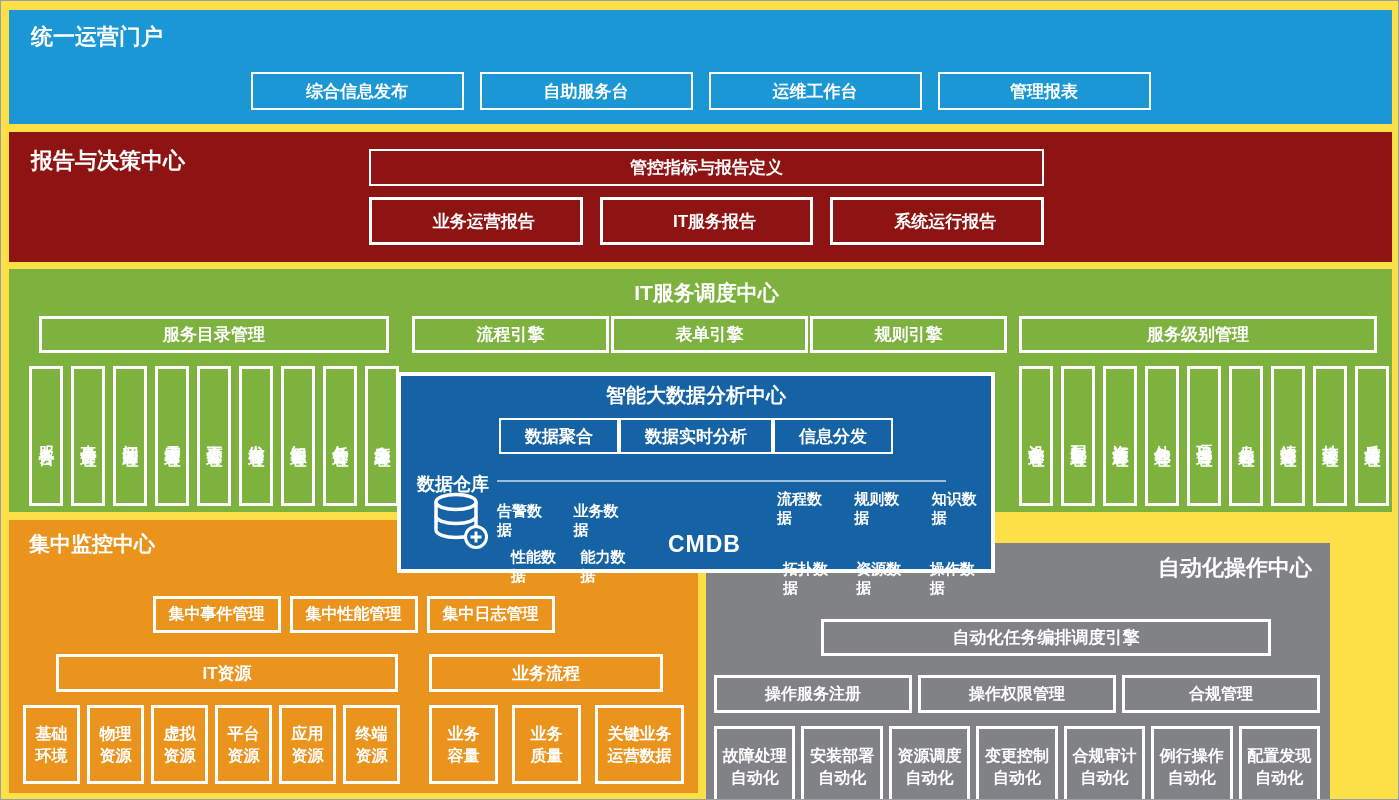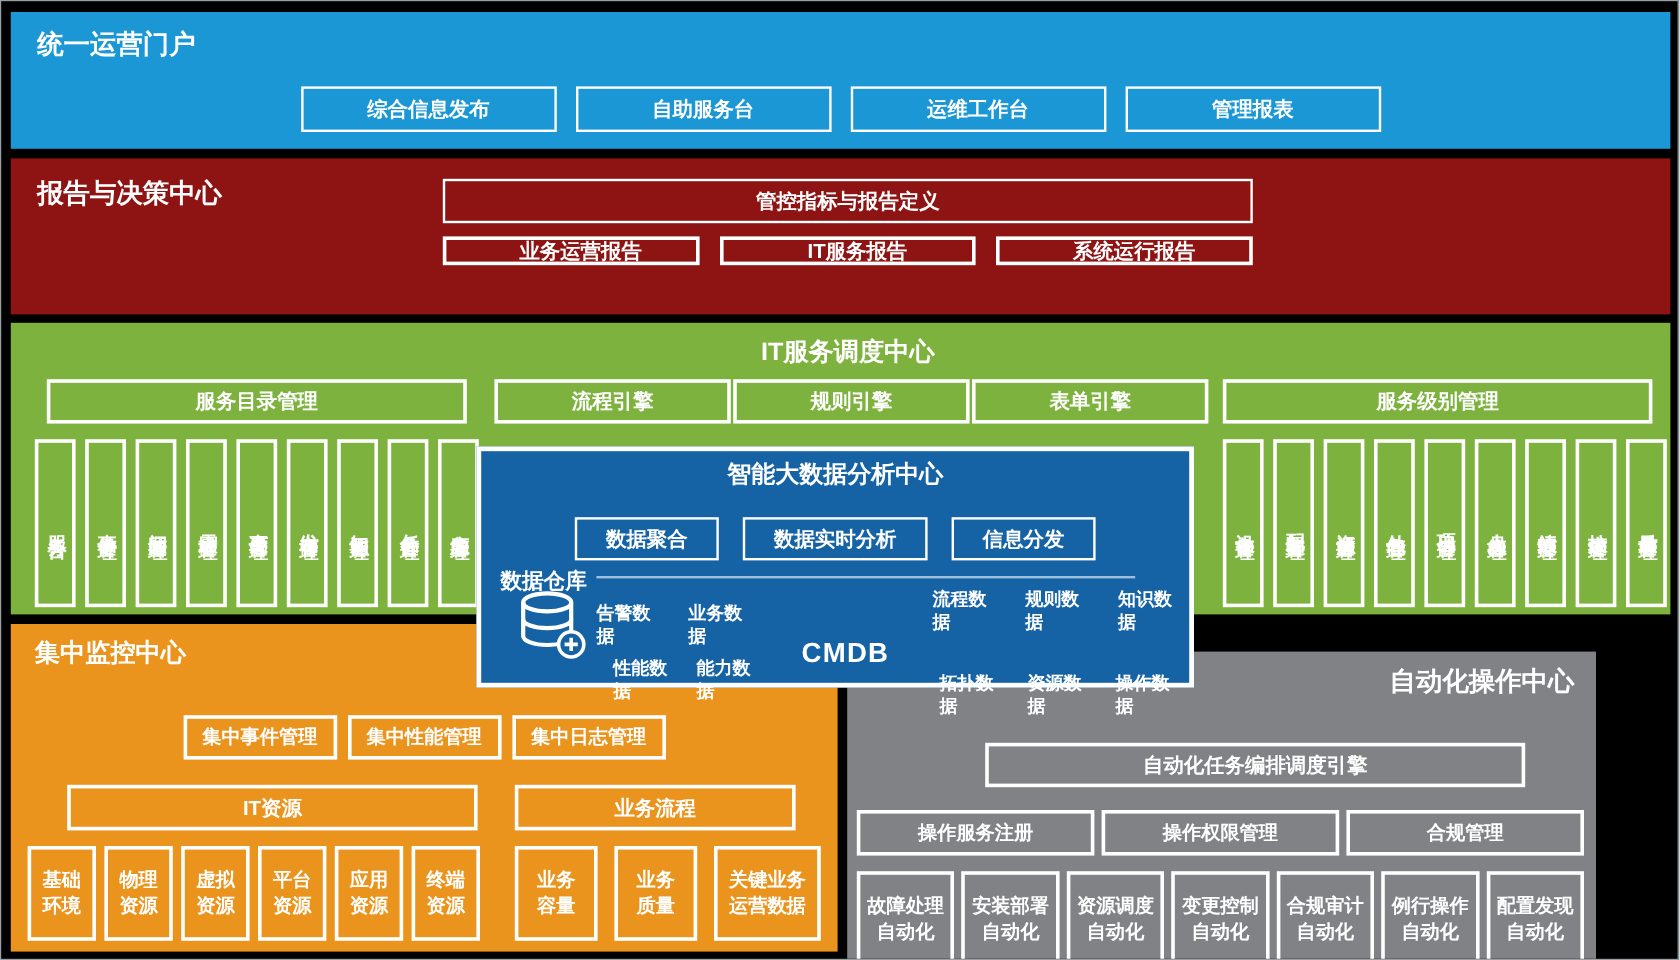--- a/index.html
+++ b/index.html
@@ -1,18 +1,18 @@
 <!DOCTYPE html>
 <html><head>
 <meta charset="utf-8">
 <style>
   * { margin:0; padding:0; box-sizing:border-box; }
   body { background:#ffffff; }
   .frame {
-    position:relative; width:1399px; height:800px; background:#000000;
+    position:relative; width:1399px; height:800px; background:#fde047;
     border:1px solid #98a0a6; overflow:hidden;
     font-family:"Liberation Sans","DejaVu Sans",sans-serif;
     font-weight:bold; color:#ffffff;
   }
   .sec { position:absolute; }
   .box { display:flex; align-items:center; justify-content:center;
          border:2px solid #ffffff; text-align:center; }
   .b3 { border-width:3px; }
 
   
@@ -21,42 +21,42 @@
   .portal-row { position:absolute; left:0; right:0; top:62px; display:flex;
                 justify-content:center; gap:16px; }
   .portal-btn { width:213px; height:38px; font-size:17px; }
 
   
   .report { left:8px; top:131px; width:1383px; height:130px; background:#8d1413; }
   .report-title { position:absolute; left:22px; top:14px; font-size:22px; }
   .report-group { position:absolute; left:360px; top:17px; width:675px; }
   .report-top { height:37px; font-size:17px; margin-bottom:11px; }
   .report-row { display:flex; gap:17px; }
-  .report-btn { flex:1; height:24px; font-size:17px;padding-left:16px; }
+  .report-btn { flex:1; height:48px; font-size:17px;padding-left:16px; }
 
   
   .dispatch { left:8px; top:268px; width:1383px; height:243px; background:#7cb23d; }
   .dispatch-title { position:absolute; left:0; right:0; top:10px; text-align:center; font-size:21px;padding-left:12px; }
   .catalog-header { position:absolute; left:30px; top:47px; width:350px; height:37px; font-size:17px; }
   .engines { position:absolute; left:403px; top:47px; width:595px; display:flex; gap:2px; }
   .engine-btn { flex:1; height:37px; font-size:17px; }
   .sla-header { position:absolute; left:1010px; top:47px; width:358px; height:37px; font-size:17px; }
   .vcols { position:absolute; top:97px; display:flex; gap:8px; }
   .vcols-left { left:20px; }
   .vcols-right { left:1010px; }
   .vcol { width:34px; height:140px; border:3px solid #fff; display:flex;
           align-items:center; justify-content:center;
           writing-mode:vertical-rl; text-orientation:upright;
           font-size:16px; letter-spacing:2px; }
 
   
   .analytics { left:396px; top:371px; width:598px; height:201px;
                background:#1563a5; border:4px solid #ffffff; z-index:5; }
   .analytics-title { text-align:center; margin-top:6px; font-size:20px; }
-  .analytics-row { display:flex; justify-content:center; gap:20px; margin-top:22px; }
+  .analytics-row { display:flex; justify-content:center; gap:0; margin-top:9px; }
   .analytics-btn { height:36px; font-size:17px; padding:0 24px; }
   .warehouse-label { position:absolute; left:16px; top:96px; font-size:18px; }
   .db-icon { position:absolute; left:28px; top:116px; }
   .divider { position:absolute; left:96px; top:104px; right:45px; height:2px; background:#9cc0dc; }
   .data-grid { position:absolute; left:96px; top:114px; right:8px; display:flex; align-items:center; }
   .dg-col { display:flex; flex-direction:column; gap:8px; }
   .dg-row { display:flex; font-size:15px; }
   .lr1 { gap:18px; } .lr2 { gap:18px; margin-left:14px; }
   .rr1 { gap:26px; } .rr2 { gap:20px; margin-left:6px;margin-top:24px; }
   .cmdb { font-size:23px; margin:0 36px; align-self:center; letter-spacing:1px; }
@@ -112,22 +112,22 @@
         <div class="box b3 report-btn">系统运行报告</div>
       </div>
     </div>
   </div>
 
   <div class="sec dispatch">
     <div class="dispatch-title">IT服务调度中心</div>
     <div class="box b3 catalog-header">服务目录管理</div>
     <div class="engines">
       <div class="box b3 engine-btn">流程引擎</div>
+      <div class="box b3 engine-btn">表单引擎</div>
       <div class="box b3 engine-btn">规则引擎</div>
-      <div class="box b3 engine-btn">表单引擎</div>
     </div>
     <div class="box b3 sla-header">服务级别管理</div>
     <div class="vcols vcols-left">
       <div class="vcol">服务台</div>
       <div class="vcol">事件管理</div>
       <div class="vcol">问题管理</div>
       <div class="vcol">需求管理</div>
       <div class="vcol">变更管理</div>
       <div class="vcol">发布管理</div>
       <div class="vcol">知识管理</div>

